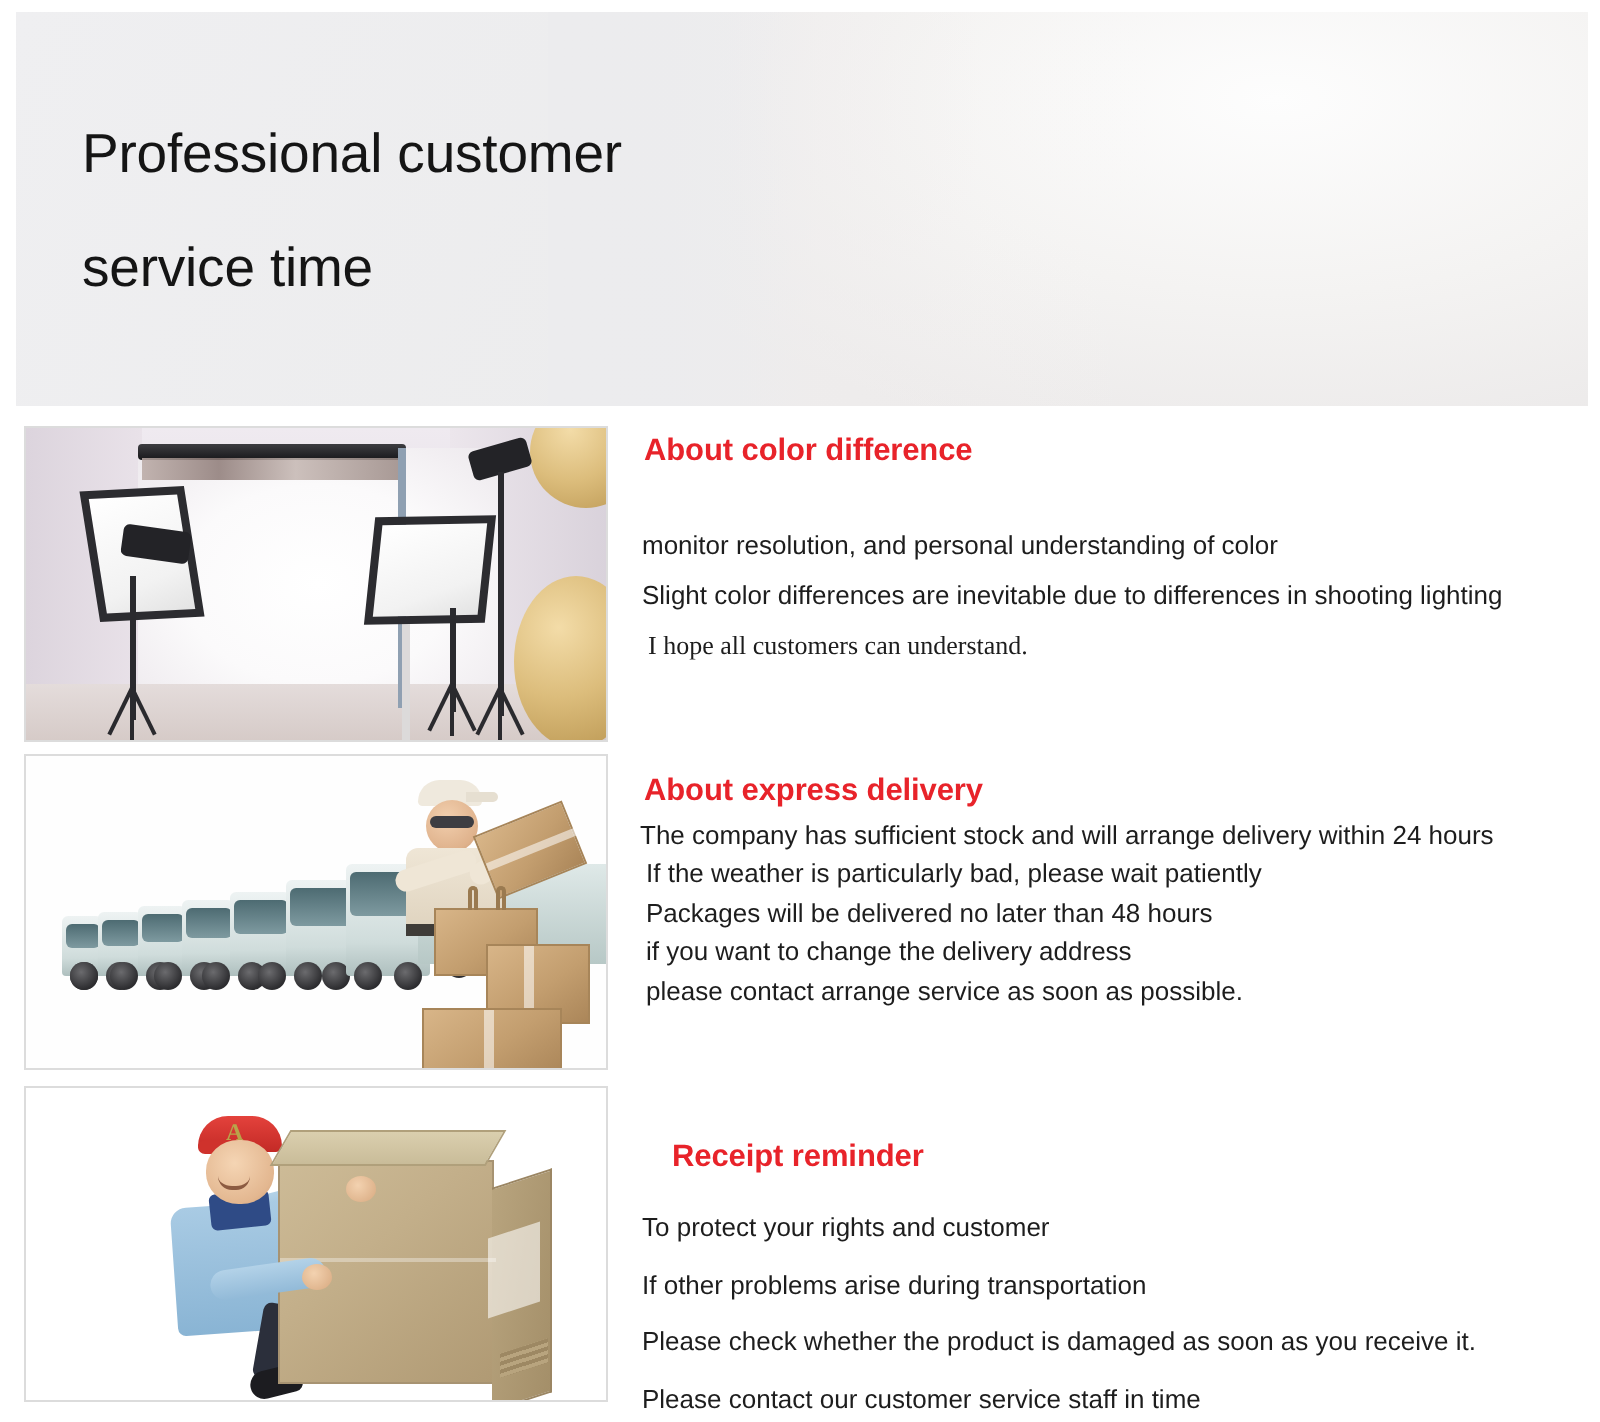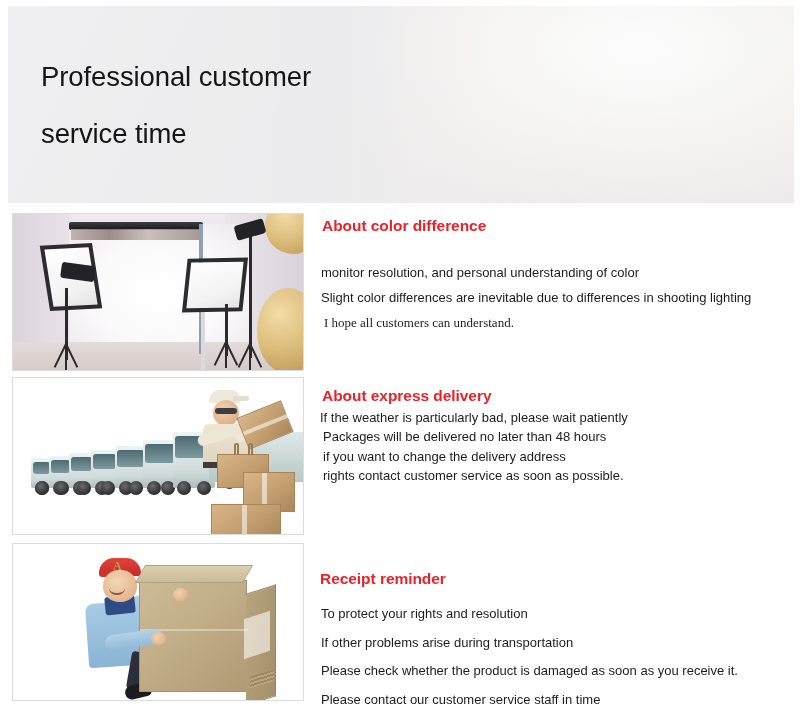--- a/index.html
+++ b/index.html
@@ -250,21 +250,21 @@
 
   
   #sec2-thumb { left: 12px; top: 377px; width: 292px; height: 158px; }
   #sec2-head  { left: 322px; top: 387px; }
   #sec2-body  { left: 320px; top: 408px; }
   #sec2-body .ln { line-height: 19.4px; }
   #sec2-body .ln:not(:first-child) { padding-left: 3px; }
 
   
   #sec3-thumb { left: 12px; top: 543px; width: 292px; height: 158px; }
-  #sec3-head  { left: 320px; top: 570px; text-align: right; }
+  #sec3-head  { left: 336px; top: 570px; text-align: right; }
   #sec3-body  { left: 321px; top: 600px; }
   #sec3-body .ln { line-height: 28.5px; }
 
   
   .studio { position: absolute; inset: 0; background: linear-gradient(180deg,#efeaf0 0%, #e7e0e9 36%, #f4f1f2 100%); }
   .st-wallL { position: absolute; left: 0; top: 0; width: 58px; height: 100%;
     background: linear-gradient(90deg,#dcd4dd 0%, #e9e2e9 100%); }
   .st-wallR { position: absolute; right: 0; top: 0; width: 78px; height: 100%;
     background: linear-gradient(270deg,#d9d2db 0%, #ece6ec 100%); }
   .st-sweep { position: absolute; left: 56px; top: 10px; width: 180px; height: 148px;
@@ -554,24 +554,25 @@
           <div class="tape" style="left:18px;top:0;width:5px;height:40px;"></div>
         </div>
       <div class="box sb-c">
           <div class="tape" style="left:30px;top:0;width:5px;height:34px;"></div>
         </div>
     </div>
   </div>
 </div>
 <div class="heading" id="sec2-head">About express delivery</div>
 <div class="body-lines" id="sec2-body">
+  <span class="ln">The company has sufficient stock and will arrange delivery within 24 hours</span>
   <span class="ln">If the weather is particularly bad, please wait patiently</span>
   <span class="ln">Packages will be delivered no later than 48 hours</span>
   <span class="ln">if you want to change the delivery address</span>
-  <span class="ln">rights contact customer service as soon as possible.</span>
+  <span class="ln">please contact arrange service as soon as possible.</span>
 </div>
 
 <div class="thumb" id="sec3-thumb">
   <div class="deliv">
     <div class="d-armU"></div>
     <div class="d-torso"></div>
     <div class="d-collar"></div>
     <div class="d-leg"></div>
     <div class="d-shoe"></div>
     <div class="d-cap"></div>
@@ -584,17 +585,17 @@
       <div class="seam"></div>
       <div class="flute"></div>
     </div>
     <div class="d-armL"></div>
     <div class="d-hand a"></div>
     <div class="d-hand b"></div>
   </div>
 </div>
 <div class="heading" id="sec3-head">Receipt reminder</div>
 <div class="body-lines" id="sec3-body">
-  <span class="ln">To protect your rights and resolution</span>
+  <span class="ln">To protect your rights and customer</span>
   <span class="ln">If other problems arise during transportation</span>
   <span class="ln">Please check whether the product is damaged as soon as you receive it.</span>
   <span class="ln">Please contact our customer service staff in time</span>
 </div>
 
 </body></html>

